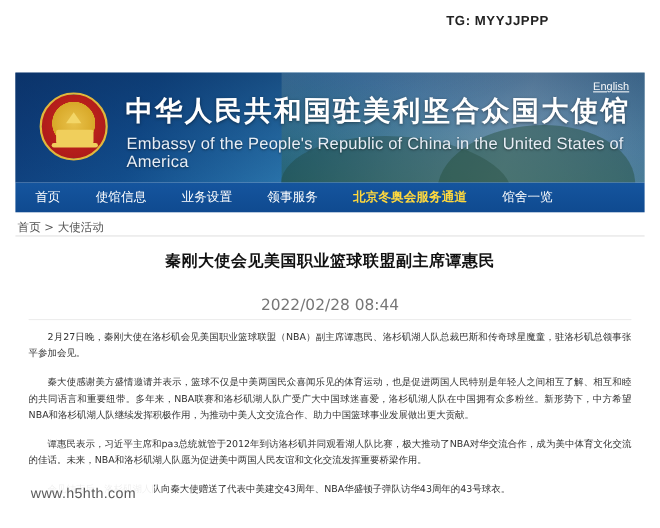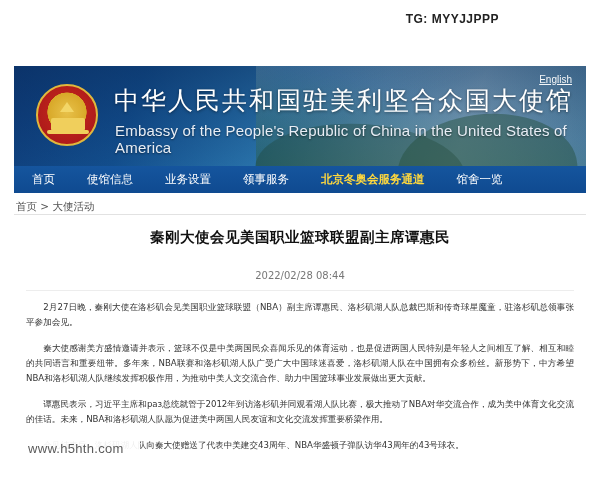--- a/index.html
+++ b/index.html
@@ -116,21 +116,21 @@
     background: #f0cf5c;
     border-radius: 2px;
   }
 
   .banner-title {
     position: absolute;
     left: 100px;
     top: 18px;
     color: #ffffff;
     font-size: 25px;
-    font-weight: normal;
+    font-weight: bold;
     letter-spacing: 2px;
     text-shadow: 0 1px 3px rgba(0,0,0,0.45);
     font-family: "DejaVu Sans", "Liberation Sans", sans-serif;
   }
   .banner-sub {
     position: absolute;
     left: 101px;
     top: 56px;
     color: #e8eef6;
     font-size: 15px;
@@ -201,21 +201,21 @@
     color: #111111;
     letter-spacing: 0.5px;
     font-family: "DejaVu Sans", "Liberation Sans", sans-serif;
   }
   .article-date {
     position: absolute;
     left: 60px;
     top: 270px;
     width: 480px;
     text-align: center;
-    font-size: 10px;
+    font-size: 14px;
     color: #777777;
     font-family: "DejaVu Sans", "Liberation Sans", sans-serif;
   }
   .article-rule {
     position: absolute;
     left: 26px;
     top: 290px;
     width: 548px;
     height: 1px;
     background: #ededed;

